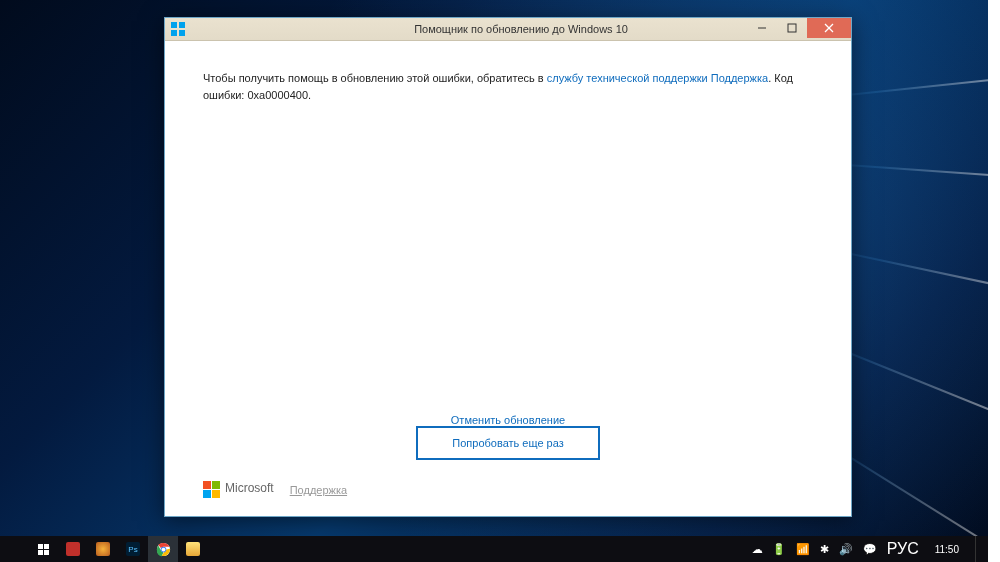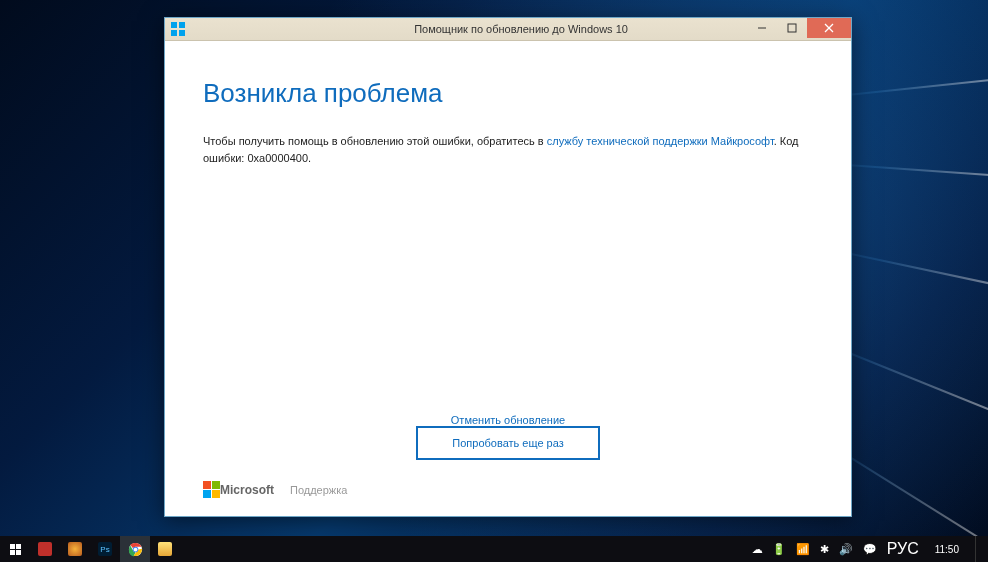--- a/index.html
+++ b/index.html
@@ -26,31 +26,31 @@
   .content{position:absolute;left:38px;right:38px;top:52px;bottom:0;}
   .heading{color:#0f6cbd;font-size:26px;font-weight:400;margin:8px 0 24px 0;}
   .body{font-size:11px;color:#222;line-height:1.5;}
   .body a{color:#0f6cbd;text-decoration:none;}
 
   .bottom{position:absolute;left:38px;right:38px;bottom:56px;display:flex;align-items:center;justify-content:space-between;flex-direction:column;}
   .cancel{color:#0f6cbd;font-size:11px;cursor:pointer;}
   .retry{border:2px solid #0f6cbd;color:#0f6cbd;background:#fff;font-size:11px;padding:9px 34px;cursor:pointer;}
 
   .footer{position:absolute;left:38px;bottom:18px;display:flex;align-items:center;gap:16px;}
-  .mslogo{display:flex;align-items:center;font-weight:bold;}
+  .mslogo{display:flex;gap:5px;}
   .mssq{display:grid;grid-template-columns:8px 8px;grid-template-rows:8px 8px;gap:1px;}
   .mssq div:nth-child(1){background:#f25022;}
   .mssq div:nth-child(2){background:#7fba00;}
   .mssq div:nth-child(3){background:#00a4ef;}
   .mssq div:nth-child(4){background:#ffb900;}
   .msname{color:#666;font-size:12px;}
-  .support{color:#999;font-size:11px;}
+  .support{color:#999;font-size:11px;text-decoration:underline;}
 
   
-  .taskbar{position:absolute;left:0;right:0;bottom:0;height:26px;background:#0d0d12;display:flex;align-items:center;color:#fff;font-size:10px;}
+  .taskbar{position:absolute;left:0;right:0;bottom:0;height:26px;background:#0d0d12;display:flex;align-items:center;color:#fff;font-size:10px;padding-left:28px;}
   .tb-left{display:flex;align-items:center;height:100%;}
   .tb-item{width:30px;height:26px;display:flex;align-items:center;justify-content:center;}
   .tb-item.active{background:#2b3138;}
   .start{display:grid;grid-template-columns:5px 5px;grid-template-rows:5px 5px;gap:1px;}
   .start div{background:#fff;}
   .tb-right{margin-left:auto;display:flex;align-items:center;gap:10px;padding-right:6px;height:100%;}
   .tray-ico{font-size:11px;}
   .lang{font-size:16px;}
   .clock{font-size:10px;padding:0 6px;}
   .showdesk{width:6px;height:26px;border-left:1px solid #333;}
@@ -88,23 +88,22 @@
         <div class="winbtn close">
           <svg width="10" height="10">
               <line x1="1" y1="1" x2="9" y2="9" stroke="#fff" stroke-width="1.3"></line>
               <line x1="9" y1="1" x2="1" y2="9" stroke="#fff" stroke-width="1.3"></line>
             </svg>
         </div>
       </div>
     </div>
 
     <div class="content">
-      <div class="heading">Возникла проблема</div>
       <div class="body">
-        <span>Чтобы получить помощь в обновлению этой ошибки, обратитесь в </span><a href="#">службу технической поддержки Майкрософт</a><span>. Код ошибки: 0xa0000400.</span>
+        <span>Чтобы получить помощь в обновлению этой ошибки, обратитесь в </span><a href="#">службу технической поддержки Поддержка</a><span>. Код ошибки: 0xa0000400.</span>
       </div>
     </div>
 
     <div class="bottom">
       <span class="cancel">Отменить обновление</span>
       <button class="retry">Попробовать еще раз</button>
     </div>
 
     <div class="footer">
       <div class="mslogo">

